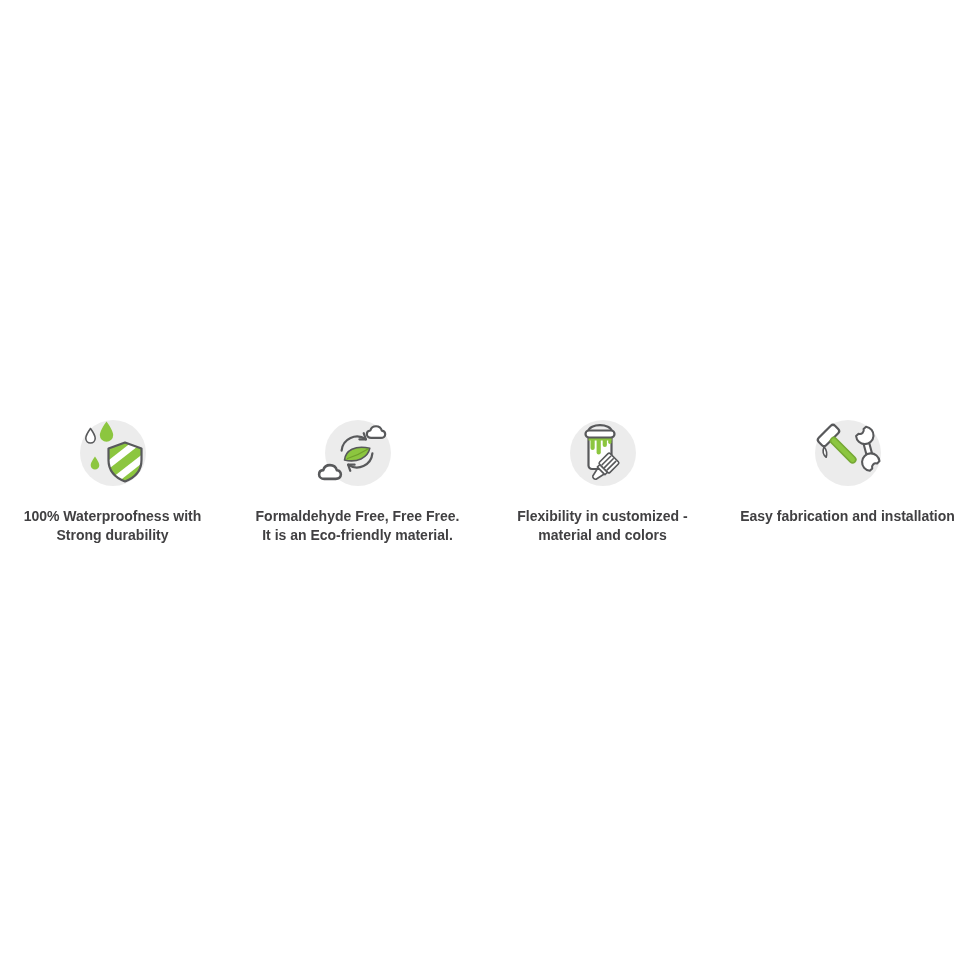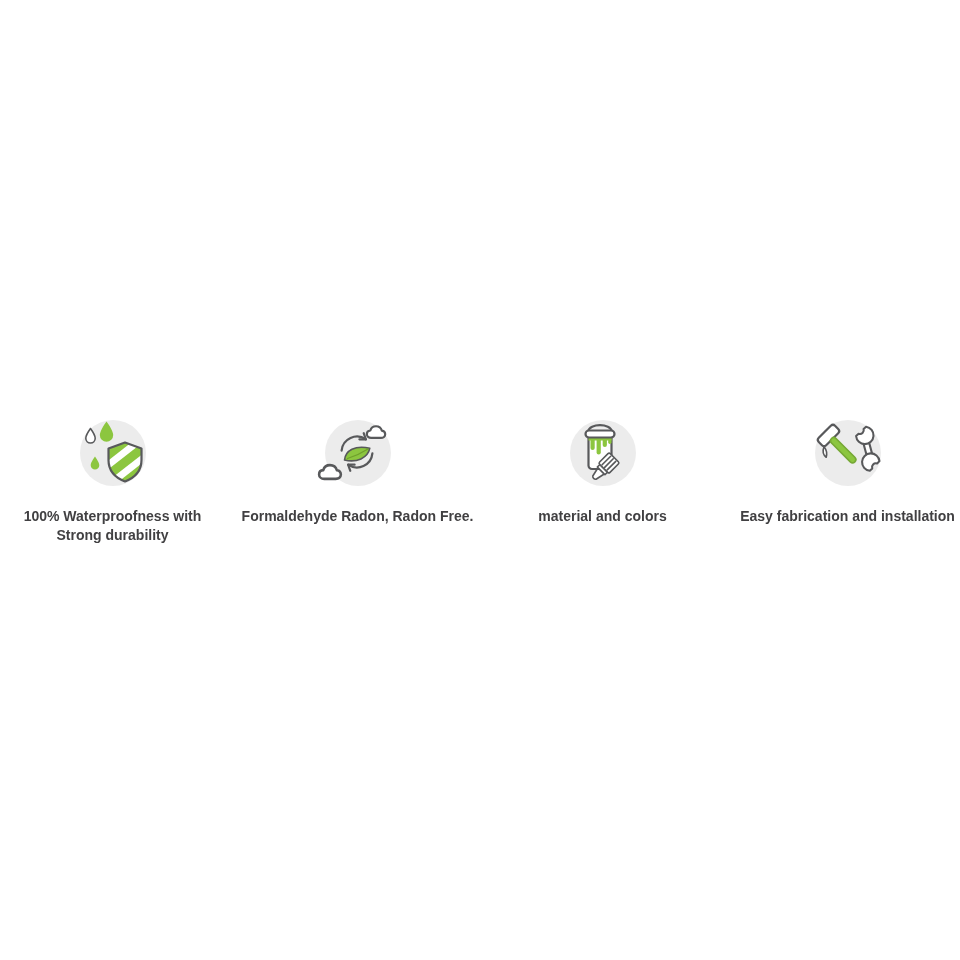--- a/index.html
+++ b/index.html
@@ -97,21 +97,22 @@
         <path class="ln" d="M39.7 14.2 L41.9 20.3 L35.4 20.3"></path>
         <path class="ln" d="M48.4 34.4 A15.5 15.5 0 0 1 24.1 45.7"></path>
         <path class="ln" d="M26.3 51.8 L24.1 45.7 L30.6 45.7"></path>
         <path class="gnleaf" d="M20.5 41 C21.5 31.5 31 25.8 45.8 29.2 C44 39 32.5 44 20.5 41 Z"></path>
         <path class="vein" d="M23.5 39.5 C30 37.5 38.5 33.5 44 30"></path>
         <use href="#cloudShape" class="wh16" transform="translate(55 13.5) scale(1.35)" stroke-width="1.3"></use>
         <use href="#cloudShape" class="wh16" transform="translate(9.5 53.5) scale(1.6)" stroke-width="1.1"></use>
       </svg>
     </span>
     <div class="caption">
-      <div>Formaldehyde Radon, Radon Free.</div>
+      <div>Formaldehyde Free, Free Free.</div>
+      <div>It is an Eco-friendly material.</div>
     </div>
   </div>
 
   <div class="feature">
     <span class="badge">
       <svg viewBox="0 0 68 68" xmlns="http://www.w3.org/2000/svg">
         <circle class="bb" cx="34" cy="34" r="33"></circle>
         <path class="ln" stroke-width="2" d="M19 12.5 C20.5 4 41.5 4 43 12.5"></path>
         <path class="wh" d="M19.5 18.5 H42.5 V46.5 A3.5 3.5 0 0 1 39 50 H23 A3.5 3.5 0 0 1 19.5 46.5 Z"></path>
         <g class="gn">
@@ -124,20 +125,21 @@
         <rect class="wh" x="16.5" y="11.5" width="29" height="7" rx="3.5"></rect>
         <g transform="translate(24 60) rotate(-45)">
           <path class="wh16" d="M2 -2.3 A2.9 2.9 0 0 0 2 2.3 L11.5 4.4 L11.5 -4.4 Z"></path>
           <rect class="wh16" x="11.5" y="-5.4" width="3.6" height="10.8"></rect>
           <rect class="wh16" x="15.1" y="-7.3" width="15" height="14.6" rx="1.6"></rect>
           <path class="ln15" stroke-width="1.3" d="M16.5 -3.6 H28.6 M16.5 0 H28.6 M16.5 3.6 H28.6"></path>
         </g>
       </svg>
     </span>
     <div class="caption">
+      <div>Flexibility in customized -</div>
       <div>material and colors</div>
     </div>
   </div>
 
   <div class="feature">
     <span class="badge">
       <svg viewBox="0 0 68 68" xmlns="http://www.w3.org/2000/svg">
         <defs>
           <path id="wrenchHead" d="M-7.2 -4.5 A9.2 9.2 0 1 0 7.2 -4.5 L3.6 -4.5 A4 4 0 0 1 -3.6 -4.5 Z"></path>
         </defs>

